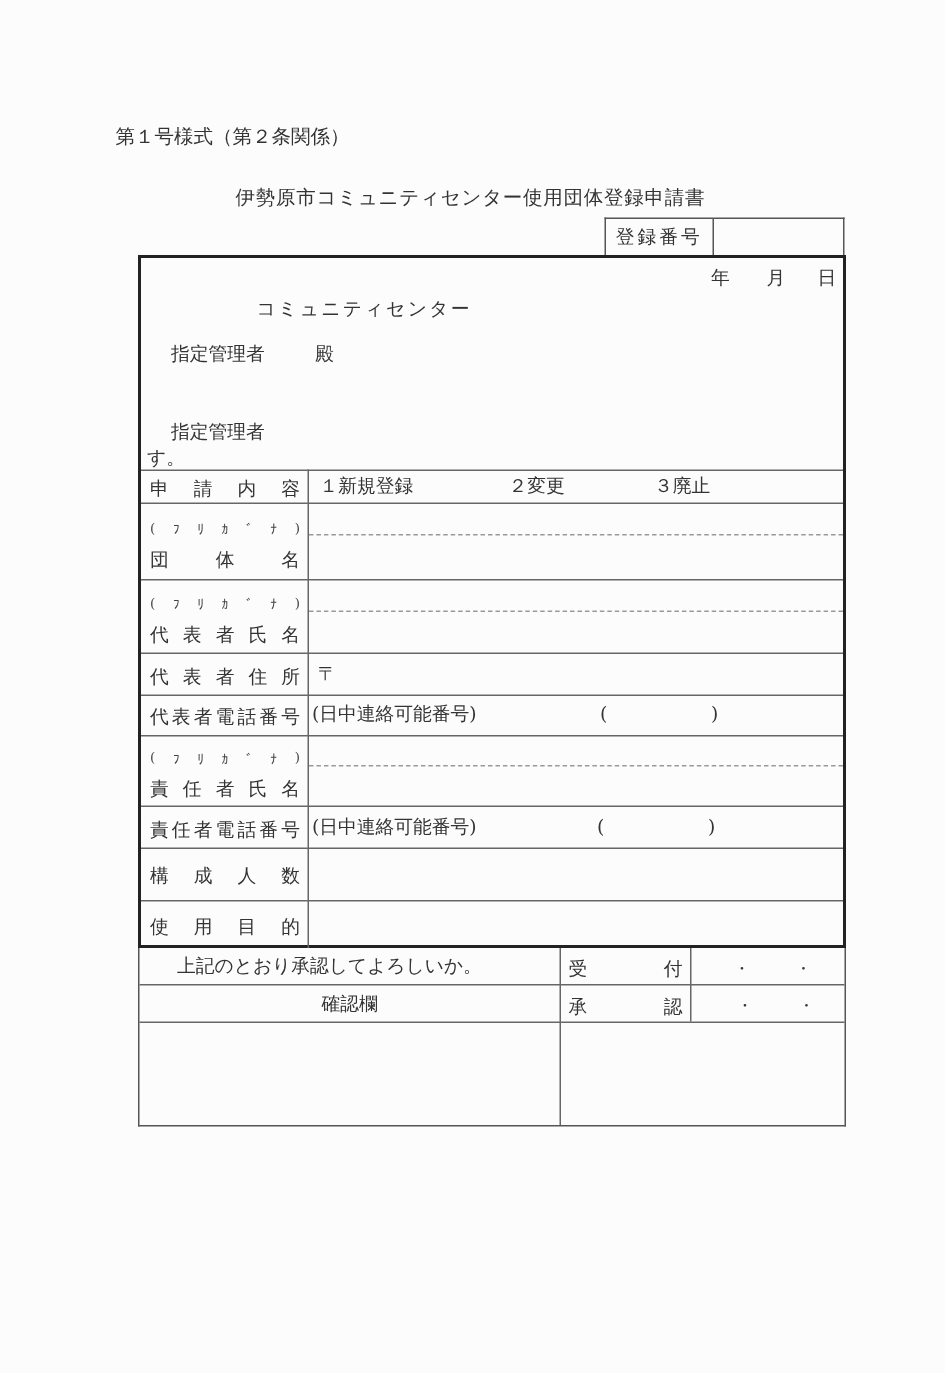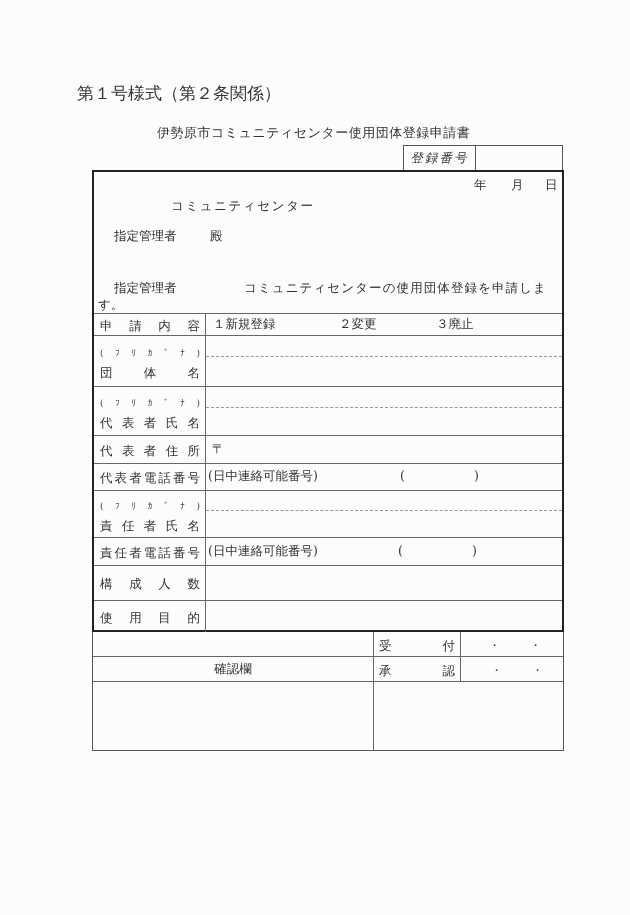--- a/index.html
+++ b/index.html
@@ -1,24 +1,24 @@
 <!DOCTYPE html>
 <html><head>
 <meta charset="utf-8">
 <style>
   html, body { margin:0; padding:0; background:#fcfcfc; }
   body { width:630px; height:915px; position:relative; overflow:hidden;
          font-family:"DejaVu Serif","Liberation Serif",serif; color:#333; font-size:12.5px; }
   .abs { position:absolute; }
   .txt { white-space:nowrap; line-height:1; }
-  .form-label { left:77px; top:85px; font-size:17px; }
+  .form-label { left:77px; top:85px; font-size:13px; }
   .title { left:157px; top:126px; font-size:13px; letter-spacing:0.5px; }
   .regbox { left:403px; top:145px; width:160px; height:25px; border:1px solid #555; border-bottom:none; box-sizing:border-box; }
   .regbox .lbl { position:absolute; left:0; top:0; width:72px; height:24px; border-right:1px solid #555; box-sizing:border-box;
-                 display:flex; align-items:center; justify-content:center; letter-spacing:2px;font-style:italic; }
+                 display:flex; align-items:center; justify-content:center; letter-spacing:2px; }
   .main { left:92px; top:170px; width:472px; height:462px; border:2px solid #222; box-sizing:border-box; }
   .hline { position:absolute; height:0; border-top:1px solid #666; }
   .dline { position:absolute; height:0; border-top:1px dashed #999; }
   .vline { position:absolute; width:0; border-left:1px solid #666; }
   .lab { position:absolute; left:6px; width:100px; display:flex; justify-content:space-between; font-size:12.5px; }
   .furi { position:absolute; left:6px; width:100px; display:flex; justify-content:space-between; font-size:9px; color:#444; }
   .cell { position:absolute; font-size:12.5px; }
   .bottom { left:92px; top:632px; width:472px; height:119px; border:1px solid #555; box-sizing:border-box; border-top:none; }
   .dot { position:absolute; font-size:11px; }
 </style>
@@ -37,21 +37,20 @@
 
   <span class="cell txt" style="left:380px;top:7px;">年</span>
   <span class="cell txt" style="left:417px;top:7px;">月</span>
   <span class="cell txt" style="left:451px;top:7px;">日</span>
 
   <span class="cell txt" style="left:77px;top:28px;letter-spacing:1.6px;">コミュニティセンター</span>
   <span class="cell txt" style="left:20px;top:58px;">指定管理者</span>
   <span class="cell txt" style="left:116px;top:58px;">殿</span>
 
   <span class="cell txt" style="left:20px;top:110px;">指定管理者</span>
-  <span class="cell txt" style="left:150px;top:110px;letter-spacing:1.1px;">コミュニティセンターの使用団体登録を申請しま</span>
   <span class="cell txt" style="left:4px;top:127px;">す。</span>
 
   <div class="hline" style="left:0;right:0;top:141px;"></div>
   <div class="hline" style="left:0;right:0;top:163px;"></div>
   <div class="hline" style="left:0;right:0;top:214px;"></div>
   <div class="hline" style="left:0;right:0;top:263px;"></div>
   <div class="hline" style="left:0;right:0;top:291px;"></div>
   <div class="hline" style="left:0;right:0;top:318px;"></div>
   <div class="hline" style="left:0;right:0;top:365px;"></div>
   <div class="hline" style="left:0;right:0;top:393px;"></div>
@@ -182,20 +181,21 @@
   </div>
   <div class="abs" style="left:112px;top:429px;right:0;height:31px;"></div>
 </div>
 
 <div class="abs bottom">
   <div class="hline" style="left:0;right:0;top:24px;"></div>
   <div class="hline" style="left:0;right:0;top:49px;"></div>
   <div class="vline" style="left:280px;top:0;height:118px;"></div>
   <div class="vline" style="left:367px;top:0;height:49px;"></div>
 
+  <span class="cell txt" style="left:25px;top:6px;">上記のとおり承認してよろしいか。</span>
   <span class="cell txt" style="left:0;width:280px;text-align:center;top:31px;">確認欄</span>
 
   <div class="abs" style="left:286px;width:76px;top:6px;display:flex;justify-content:space-between;">
     <span>受</span>
       <span>付</span>
   </div>
   <span class="dot" style="left:396px;top:6px;">・</span>
   <span class="dot" style="left:437px;top:6px;">・</span>
 
   <div class="abs" style="left:286px;width:76px;top:31px;display:flex;justify-content:space-between;">

